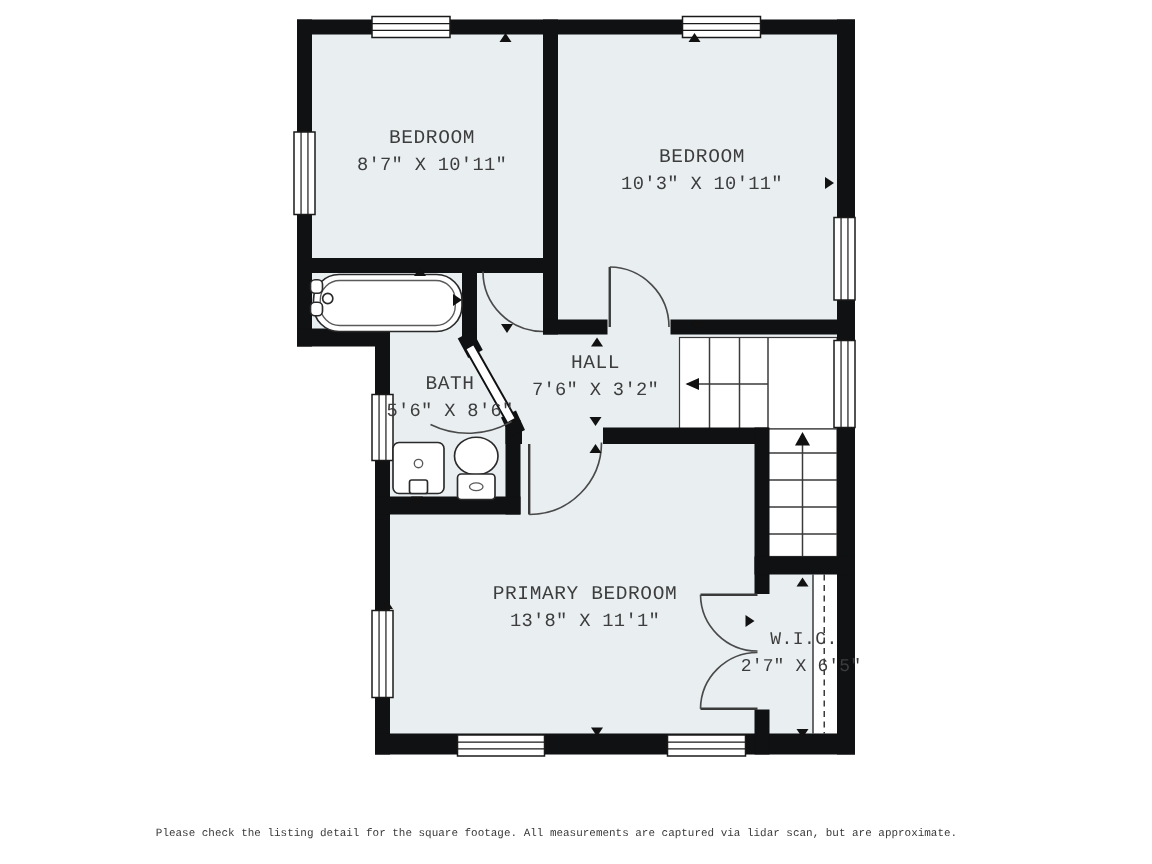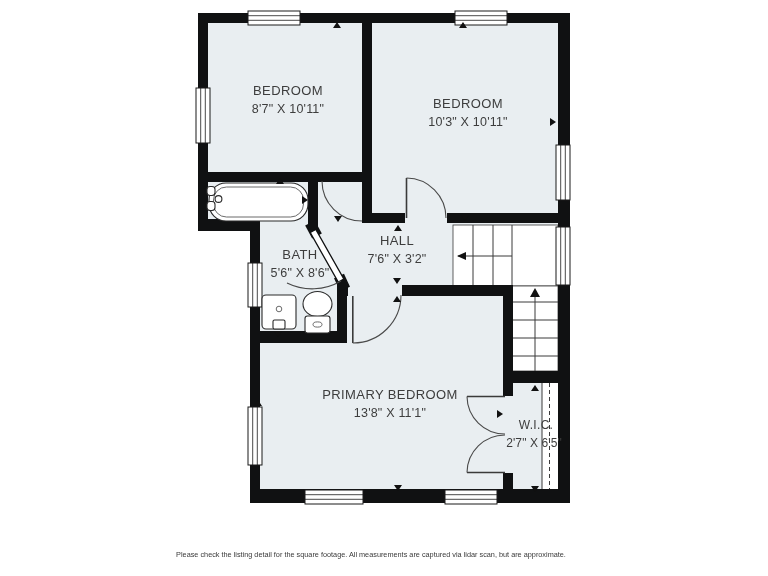--- a/index.html
+++ b/index.html
@@ -1,17 +1,17 @@
 <!DOCTYPE html>
 <html><head>
 <meta charset="utf-8">
 <style>
   html,body{margin:0;padding:0;background:#ffffff;}
   .stage{position:relative;width:768px;height:576px;background:#ffffff;overflow:hidden;
-         font-family:Liberation Sans, sans-serif;}
+         font-family:Liberation Mono, monospace;}
   svg{position:absolute;left:0;top:0;}
   text{fill:#3d3d3d;}
   .room-name{font-size:13px;letter-spacing:0.4px;}
   .room-dims{font-size:12.5px;letter-spacing:0.2px;}
   .wic-name{font-size:12px;letter-spacing:0.3px;}
   .wic-dims{font-size:12px;letter-spacing:0.1px;}
   .footer-text{font-size:7.3px;fill:#3a3a3a;}
   .tread{stroke:#3a3a3a;stroke-width:1;}
   .door-arc{stroke:#4a4a4a;stroke-width:1.1;fill:none;}
   .door-leaf{stroke:#3a3a3a;stroke-width:1.6;}

